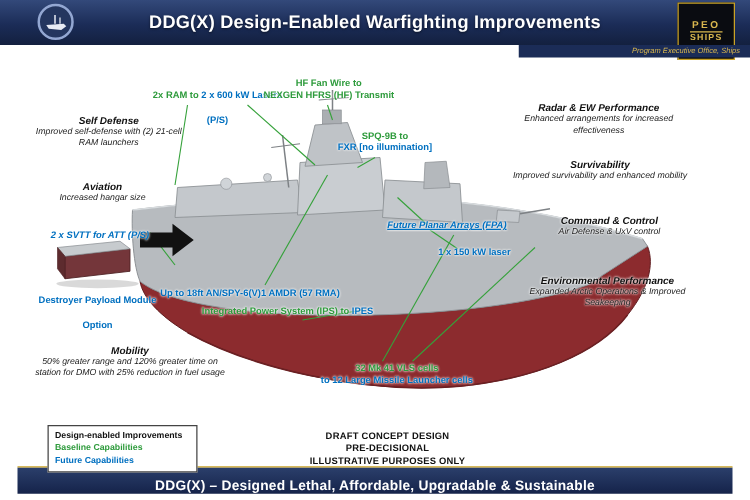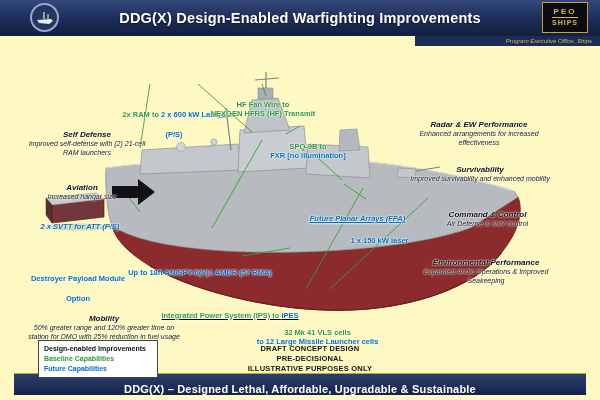--- a/index.html
+++ b/index.html
@@ -1,45 +1,45 @@
 <!DOCTYPE html>
 <html><head>
 <meta charset="utf-8">
 <style>
   html,body{margin:0;padding:0;background:#e9e9e9;}
-  .slide{position:relative;width:600px;height:400px;background:#fef9c3;overflow:hidden;
+  .slide{position:relative;width:600px;height:400px;background:#ffffff;overflow:hidden;
          font-family:"Liberation Sans",sans-serif;margin:0 auto;}
   
   .header{position:absolute;top:0;left:0;right:0;height:36px;z-index:6;
           background:linear-gradient(180deg,#33497a 0%,#1b2c57 55%,#13203f 100%);
           display:flex;align-items:center;justify-content:center;}
   .title{color:#fff;font-size:14.5px;font-weight:bold;letter-spacing:.2px;
          text-shadow:0 1px 2px rgba(0,0,0,.55);}
   .emblem{position:absolute;left:30px;top:3px;width:29px;height:29px;border-radius:50%;
           background:#24365f;border:2px solid #93a7d2;box-sizing:border-box;
           display:flex;align-items:center;justify-content:center;}
-  .peo{position:absolute;right:12px;top:2px;width:46px;height:31px;background:#0a0c11;
+  .peo{position:absolute;right:12px;top:2px;width:46px;height:46px;background:#0a0c11;
        border:1.5px solid #c9a227;box-sizing:border-box;display:flex;flex-direction:column;
        align-items:center;justify-content:center;}
   .peo .l1{color:#d9b74f;font-size:8px;font-weight:bold;letter-spacing:2px;line-height:1.1;}
   .peo .l2{color:#d9b74f;font-size:7px;font-weight:bold;letter-spacing:1px;line-height:1.1;
            border-top:1px solid #d9b74f;padding-top:1px;}
   .subtitle-strip{position:absolute;right:0;top:36px;width:185px;height:10px;background:#1b2c57;
           z-index:6;display:flex;align-items:center;justify-content:flex-end;
           padding-right:8px;box-sizing:border-box;}
   .subtitle-strip span{color:#d9b74f;font-size:6px;font-style:italic;line-height:1;}
   
   .footer{position:absolute;left:14px;right:14px;bottom:5px;height:21px;z-index:6;
           background:linear-gradient(180deg,#2b3f6b,#15234a);border-top:1px solid #c9a227;
           display:flex;align-items:flex-end;justify-content:center;}
   .footer span{color:#fff;font-size:11px;font-weight:bold;letter-spacing:.2px;}
   
   .art{position:absolute;left:0;top:0;z-index:1;}
   
-  .callout{position:absolute;z-index:4;text-align:center;line-height:1.25;margin-top:38px;}
+  .callout{position:absolute;z-index:4;text-align:center;line-height:1.25;}
   .h{font-size:8px;font-weight:bold;font-style:italic;color:#101010;
      text-shadow:0 0 2px #fff,0 0 2px #fff;}
   .b{font-size:7px;font-style:italic;color:#222;text-shadow:0 0 2px #fff,0 0 2px #fff;}
   .green{color:#2e9b3c;font-weight:bold;font-size:7.5px;text-shadow:0 0 2px #fff,0 0 2px #fff;}
   .blue{color:#0070c0;font-weight:bold;font-size:7.5px;text-shadow:0 0 2px #fff,0 0 2px #fff;}
   .draft{position:absolute;z-index:4;text-align:center;font-size:7.5px;font-weight:bold;
          color:#111;line-height:1.3;letter-spacing:.2px;}
   .legend{position:absolute;left:38px;top:340px;width:120px;border:1px solid #444;background:#fff;
           padding:3px 5px;z-index:7;text-align:left;box-sizing:border-box;}
   .legend div{font-size:7px;line-height:10px;font-weight:bold;}
@@ -185,21 +185,21 @@
   </div>
 
   <div class="callout" style="left:332px;top:190px;width:95px;">
     <span class="blue">1 x 150 kW laser</span>
   </div>
 
   <div class="callout" style="left:105px;top:230px;width:190px;">
     <div class="blue">Up to 18ft AN/SPY-6(V)1 AMDR (57 RMA)</div>
   </div>
 
-  <div class="callout" style="left:140px;top:265px;width:180px;text-decoration:underline;">
+  <div class="callout" style="left:140px;top:237px;width:180px;">
     <span class="green">Integrated Power System (IPS) to </span><span class="blue">IPES</span>
   </div>
 
   <div class="callout" style="left:255px;top:290px;width:125px;">
     <div class="green">32 Mk 41 VLS cells</div>
     <div class="blue">to 12 Large Missile Launcher cells</div>
   </div>
 
   <div class="draft" style="left:225px;top:344px;width:170px;">
     <div>DRAFT CONCEPT DESIGN</div>

